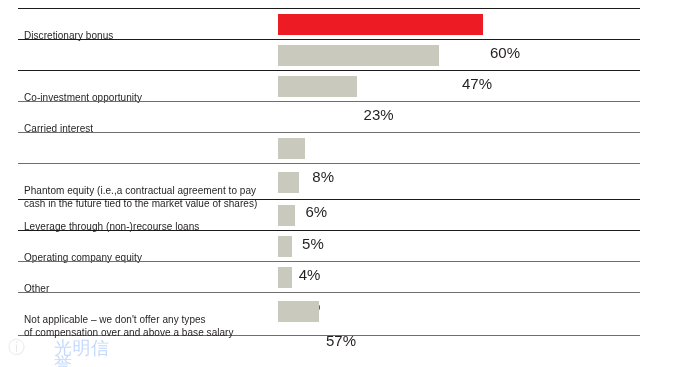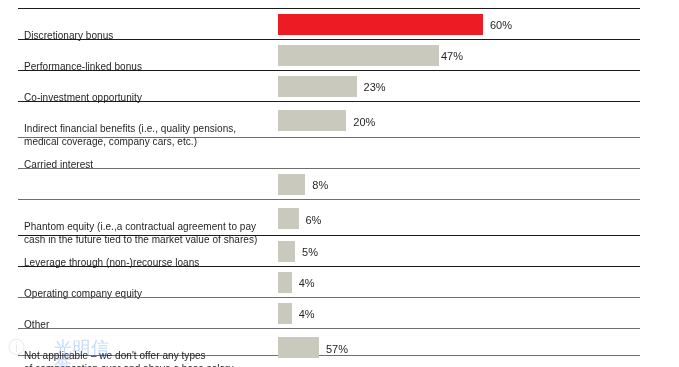--- a/index.html
+++ b/index.html
@@ -71,24 +71,25 @@
     left: 0;
     height: 21px;
     background: #c9c9bd;
   }
   .bar.highlight {
     background: #ed1c24;
   }
 
   .value {
     position: absolute;
-    font-size: 11px;
+    font-size: 15px;
     line-height: 12px;
     color: #231f20;
     white-space: nowrap;
+    margin-top: 28px;
   }
 
   
   .watermark {
     position: absolute;
     left: 8px;
     top: 337px;
     width: 118px;
     height: 26px;
     opacity: 0.30;
@@ -122,38 +123,30 @@
 <div class="chart">
   <div class="rows">
       <div class="row dark" style="height: 31px;">
         <div class="label"><span>Discretionary bonus</span></div>
         <div class="bar-area">
           <div class="bar highlight" style="width: 205px;"></div>
           <span class="value" style="left: 212px; top: 10px;">60%</span>
         </div>
       </div>
       <div class="row dark" style="height: 31px;">
-        <div class="label"><span>Performance-linked bonus</span></div>
         <div class="bar-area">
           <div class="bar" style="width: 160.583px;"></div>
-          <span class="value" style="left: 163px; top: 10px;">47%</span>
+          <span class="value" style="left: 184px; top: 10px;">47%</span>
         </div>
       </div>
       <div class="row dark" style="height: 31px;">
         <div class="label"><span>Co-investment opportunity</span></div>
         <div class="bar-area">
           <div class="bar" style="width: 78.5833px;"></div>
           <span class="value" style="left: 85.5833px; top: 10px;">23%</span>
-        </div>
-      </div>
-      <div class="row dark" style="height: 36px;">
-        <div class="label"><span>Indirect financial benefits (i.e., quality pensions,</span><br><span>medical coverage, company cars, etc.)</span></div>
-        <div class="bar-area">
-          <div class="bar" style="width: 68.3333px; top: 8px;"></div>
-          <span class="value" style="left: 75.3333px; top: 14px;">20%</span>
         </div>
       </div>
       <div class="row" style="height: 31px;">
         <div class="label"><span>Carried interest</span></div>
       </div>
       <div class="row" style="height: 31px;">
         <div class="bar-area">
           <div class="bar" style="width: 27.3333px;"></div>
           <span class="value" style="left: 34.3333px; top: 10px;">8%</span>
         </div>
@@ -179,21 +172,21 @@
           <span class="value" style="left: 20.6667px; top: 10px;">4%</span>
         </div>
       </div>
       <div class="row" style="height: 31px;">
         <div class="label"><span>Other</span></div>
         <div class="bar-area">
           <div class="bar" style="width: 13.6667px;"></div>
           <span class="value" style="left: 20.6667px; top: 10px;">4%</span>
         </div>
       </div>
-      <div class="row last" style="height: 28px;">
+      <div class="row last" style="height: 44px;">
         <div class="label"><span>Not applicable – we don't offer any types</span><br><span>of compensation over and above a base salary</span></div>
         <div class="bar-area">
           <div class="bar" style="width: 41px; top: 8px;"></div>
           <span class="value" style="left: 48px; top: 14px;">57%</span>
         </div>
       </div>
     </div>
 
   <div class="watermark">
     <span class="wm-mark">ⓘ</span>

